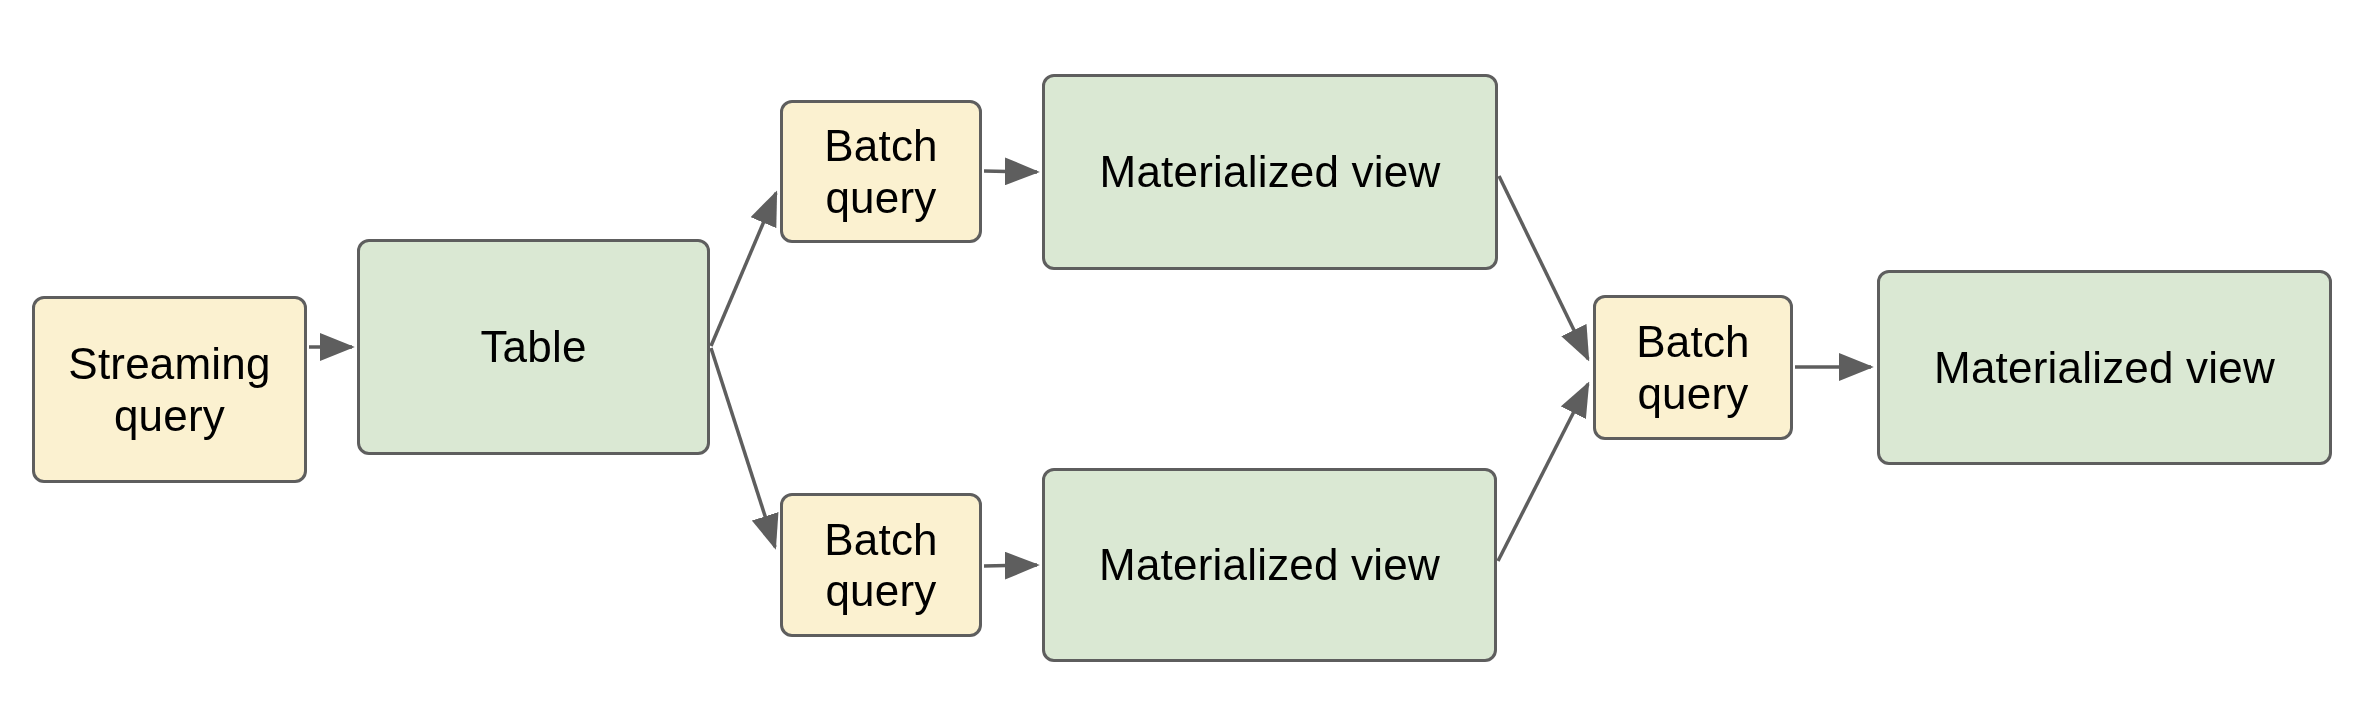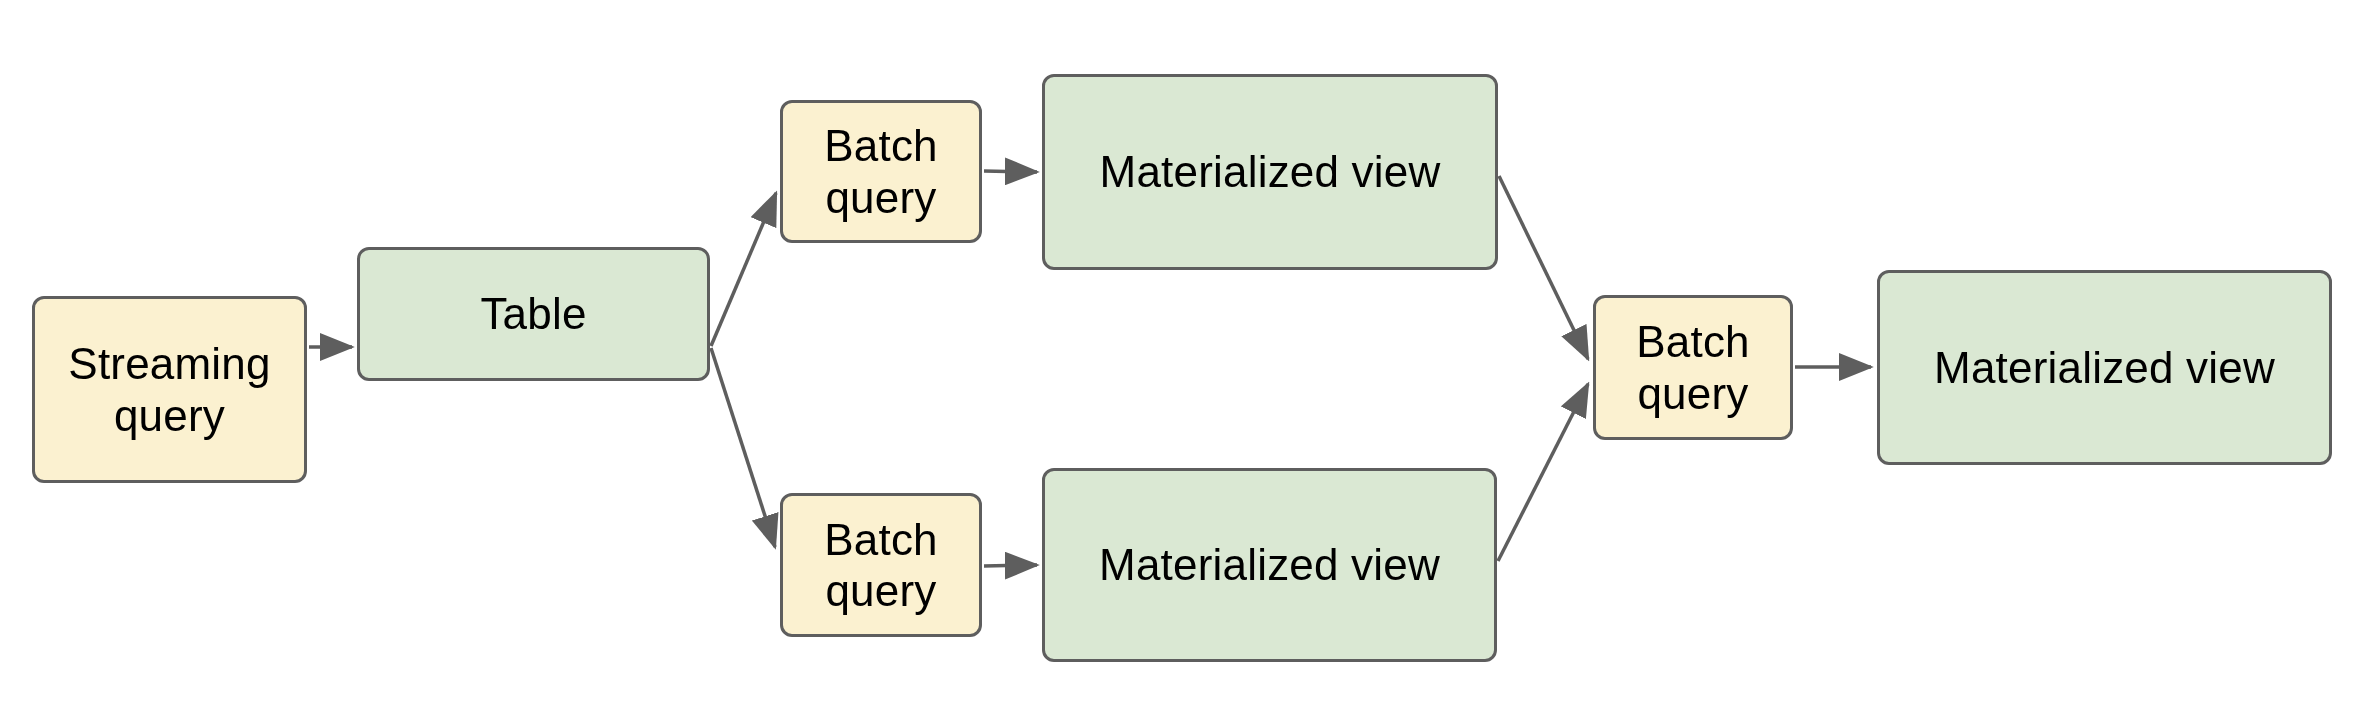--- a/index.html
+++ b/index.html
@@ -46,21 +46,21 @@
   .node.query {
     background: var(--query_fill, #fbf1d0);
     border-radius: 12px;
   }
   .node.dataset {
     background: var(--dataset_fill, #dae8d3);
     border-radius: 12px;
   }
   
   #n-streaming-query   { left: 32px;   top: 287px; width: 275px; height: 187px; margin-top: 9px; }
-  #n-table             { left: 357px;  top: 247px; width: 353px; height: 134px; }
+  #n-table             { left: 357px;  top: 239px; width: 353px; height: 216px; }
   #n-batch-query-top   { left: 780px;  top: 100px; width: 202px; height: 143px; }
   #n-mv-top            { left: 1042px; top: 74px;  width: 456px; height: 196px; }
   #n-batch-query-bottom{ left: 780px;  top: 493px; width: 202px; height: 144px; }
   #n-mv-bottom         { left: 1042px; top: 468px; width: 455px; height: 194px; }
   #n-batch-query-center{ left: 1593px; top: 295px; width: 200px; height: 145px; }
   #n-mv-final          { left: 1877px; top: 270px; width: 455px; height: 195px; }
   .node-label { display: inline-block; padding: 0 18px; }
 </style>
 </head>
 <body>

